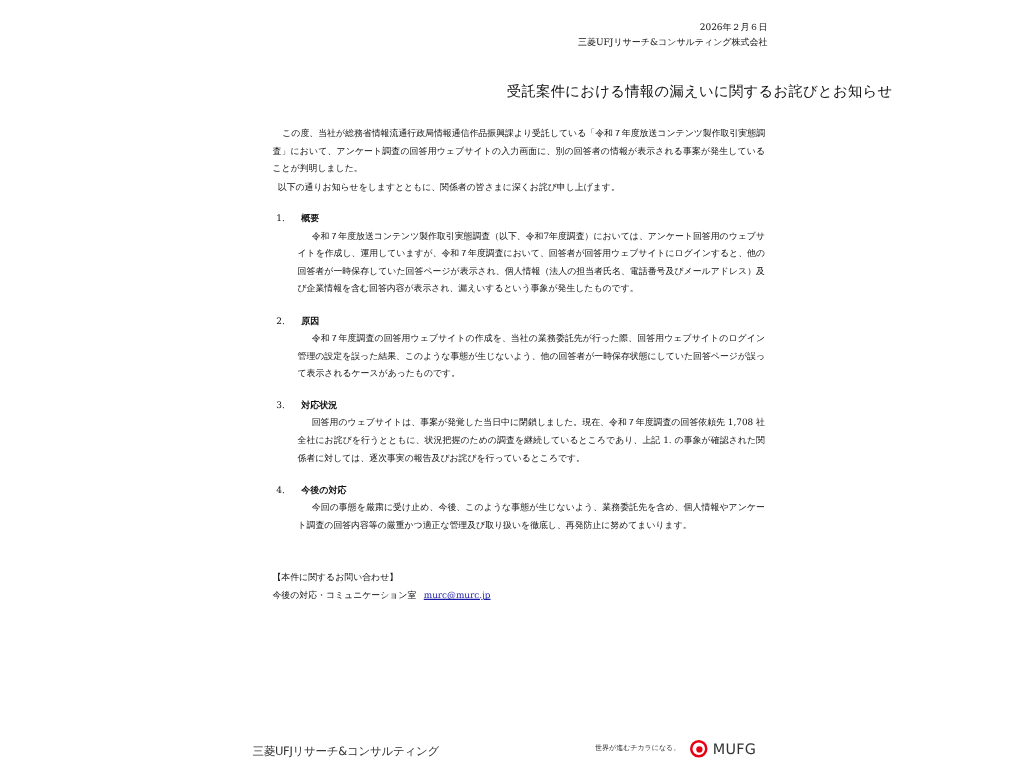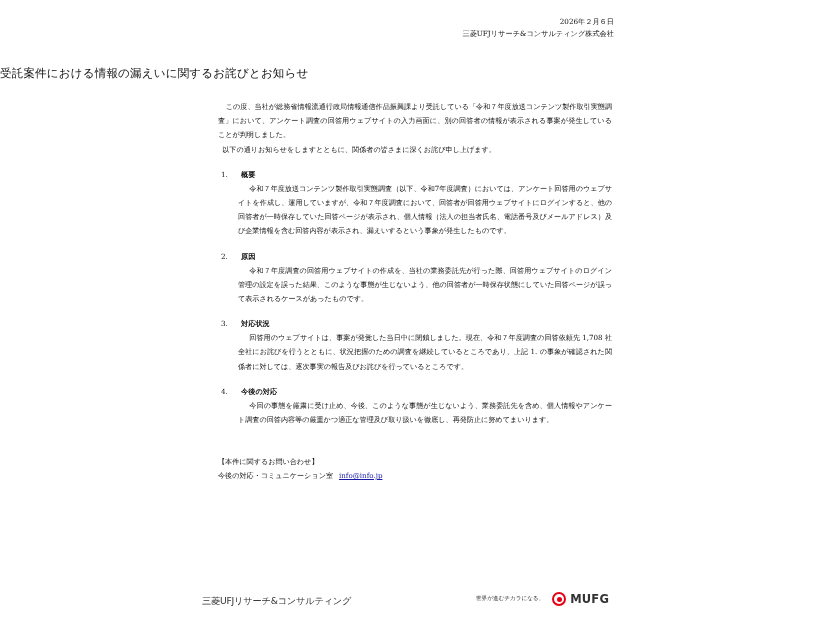--- a/index.html
+++ b/index.html
@@ -1,41 +1,41 @@
 <!DOCTYPE html>
 <html><head>
   <meta charset="utf-8">
   <style>
     html, body { margin: 0; padding: 0; background: #ffffff; }
     body { width: 826px; height: 620px; position: relative; overflow: hidden;
            font-family: "DejaVu Serif", "Liberation Serif", serif; color: #111; }
     .page { position: absolute; left: 0; top: 0; width: 826px; height: 620px; }
     .header-right { position: absolute; right: 212px; top: 16px; text-align: right;
                     font-size: 7.2px; line-height: 12px; }
-    .title { position: absolute; left: 0; width: 714px; top: 66px; text-align: left;
+    .title { position: absolute; left: 0; width: 714px; top: 66px; text-align: right;
              font-family: "DejaVu Sans", "Liberation Sans", sans-serif; font-size: 11.5px; font-weight: normal; letter-spacing: 0.2px; }
     .body { position: absolute; left: 218px; top: 100px; width: 394px; font-size: 7.1px; line-height: 14.2px; }
     .p { margin: 0; text-indent: 1.1em; text-align: justify; font-family: Liberation Serif, serif; }
     .p.indent2 { text-indent: 0.6em; }
     .section { margin-top: 11px; }
     .sec-head { display: flex; align-items: baseline; font-size: 7.2px; line-height: 14px; }
     .sec-num { width: 20px; display: inline-block; padding-left: 3px; }
     .sec-title { font-family: "DejaVu Sans", "Liberation Sans", sans-serif; font-weight: bold; }
     .sec-body { padding-left: 20px; text-indent: 1.6em; text-align: justify; margin: 0; }
     .contact { position: absolute; left: 218px; top: 455px; font-size: 7.1px; line-height: 14px; }
     .contact a { color: #1a1aa8; text-decoration: underline; margin-left: 6px; }
     .footer-left { position: absolute; left: 202px; top: 595px; font-family: "DejaVu Sans", "Liberation Sans", sans-serif;
                    font-size: 9.2px; color: #333; letter-spacing: -0.2px; }
     .footer-right { position: absolute; left: 476px; top: 592px; display: flex; align-items: center; }
     .tagline { font-family: "DejaVu Sans", "Liberation Sans", sans-serif; font-size: 5.6px; color: #333; margin-right: 8px; }
     .mufg-logo { display: flex; align-items: center; }
     .mufg-mark { width: 14px; height: 14px; border-radius: 50%; border: 2.5px solid #e60012; box-sizing: border-box;
                  display: flex; align-items: center; justify-content: center; margin-right: 4px; }
     .mufg-mark span { width: 5px; height: 5px; border-radius: 50%; background: #e60012; display: block; }
-    .mufg-text { font-family: "DejaVu Sans", "Liberation Sans", sans-serif; font-weight: bold; font-size: 11.5px; color: #333; letter-spacing: 0.2px; text-align: center; }
+    .mufg-text { font-family: "DejaVu Sans", "Liberation Sans", sans-serif; font-weight: normal; font-size: 11.5px; color: #333; letter-spacing: 0.2px; text-align: center; }
   </style>
 </head>
 <body>
 
 <div class="page">
 
   <div class="header-right">
     <div>2026年２月６日</div>
     <div>三菱UFJリサーチ&amp;コンサルティング株式会社</div>
   </div>
@@ -75,21 +75,21 @@
         <span class="sec-num">4.</span>
         <span class="sec-title">今後の対応</span>
       </div>
       <p class="sec-body">今回の事態を厳粛に受け止め、今後、このような事態が生じないよう、業務委託先を含め、個人情報やアンケート調査の回答内容等の厳重かつ適正な管理及び取り扱いを徹底し、再発防止に努めてまいります。</p>
     </div>
   </div>
 
   <div class="contact">
     <div>【本件に関するお問い合わせ】</div>
     <div>
-      <span>今後の対応・コミュニケーション室</span><a title="info@murc.jp">info@info.jp</a>
+      <span>今後の対応・コミュニケーション室</span><a title="info@murc.jp">murc@murc.jp</a>
     </div>
   </div>
 
   <div class="footer-left">三菱UFJリサーチ&amp;コンサルティング</div>
 
   <div class="footer-right">
     <span class="tagline">世界が進むチカラになる。</span>
     <div class="mufg-logo">
       <div class="mufg-mark">
           <span></span>

